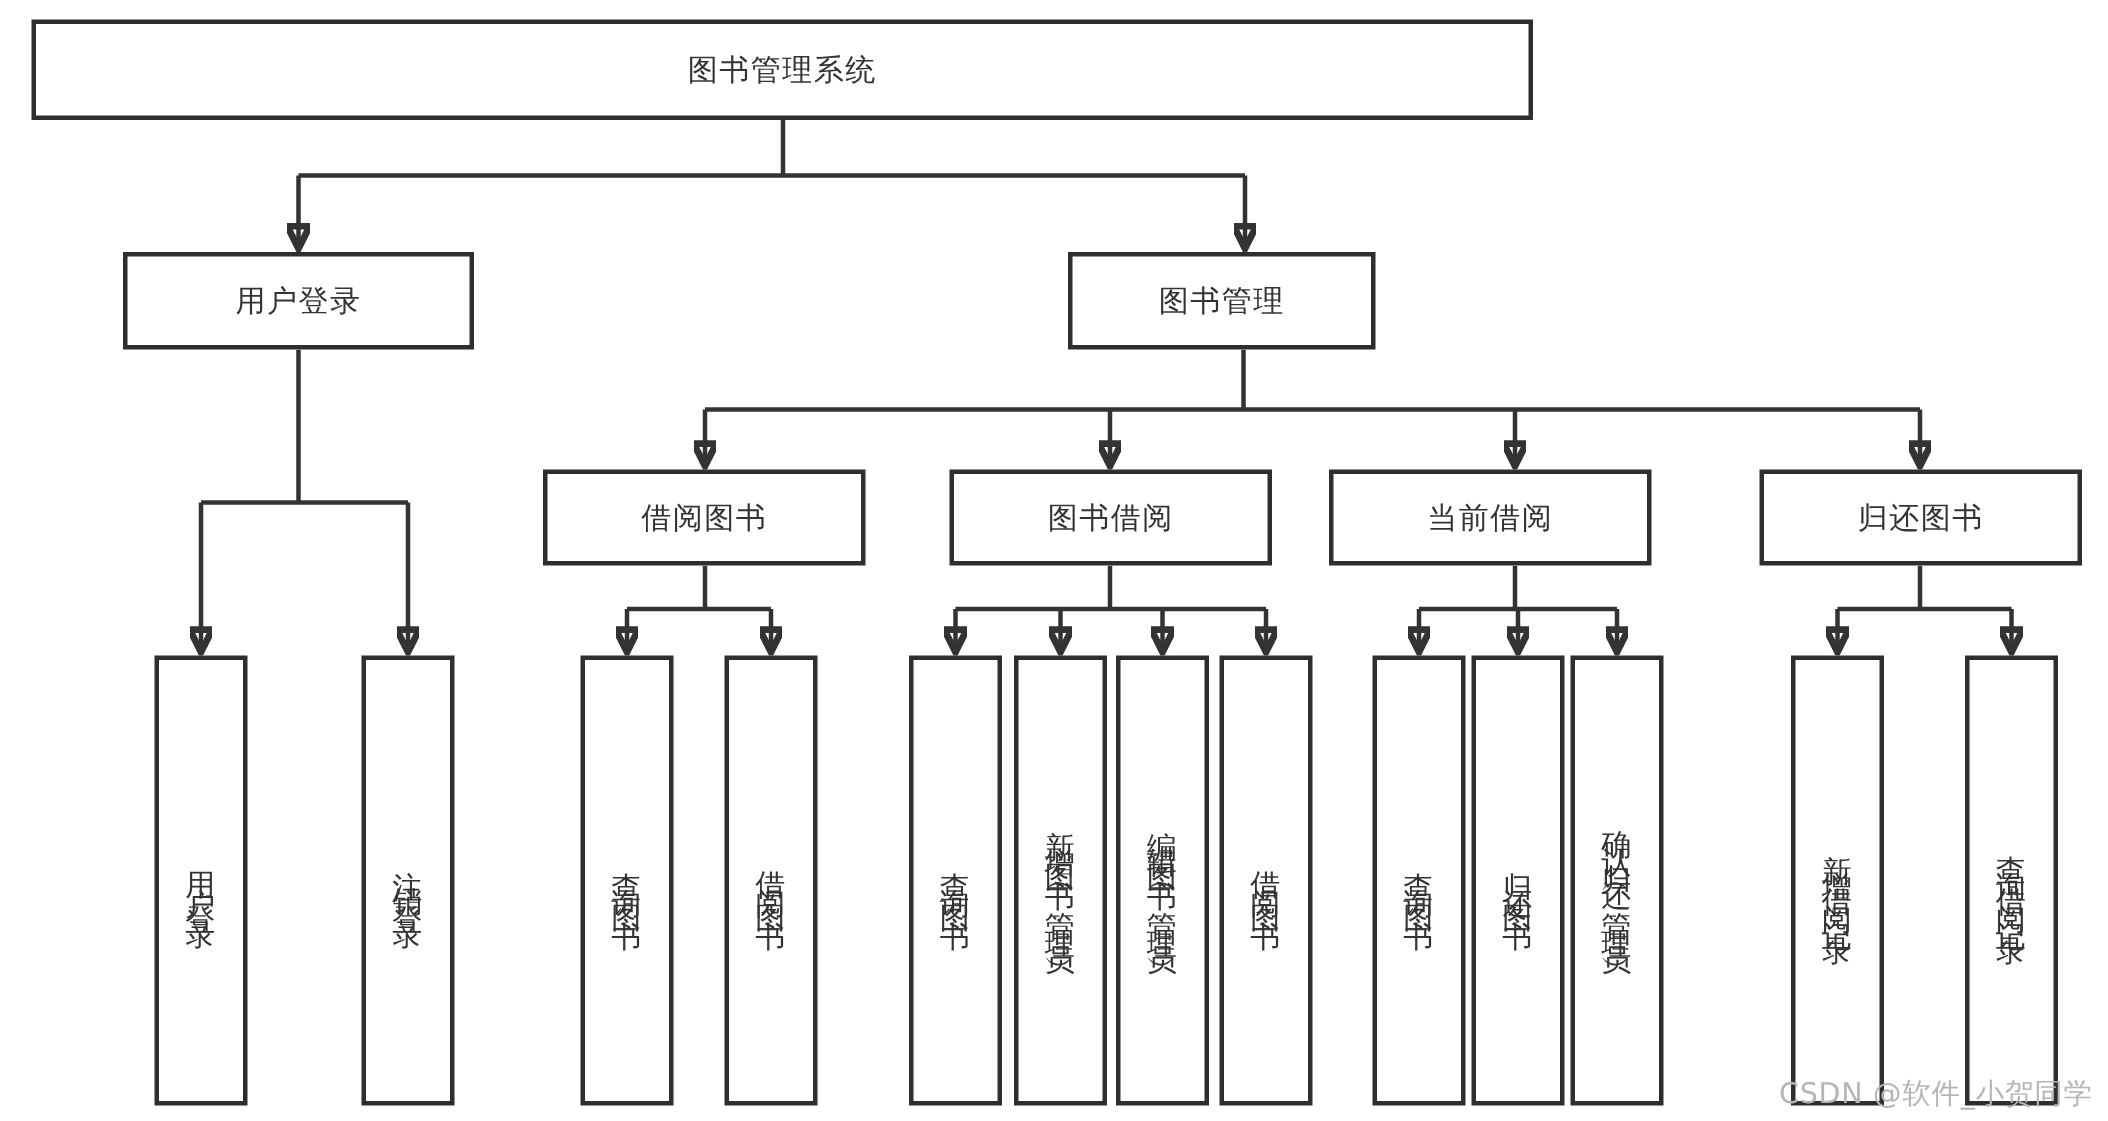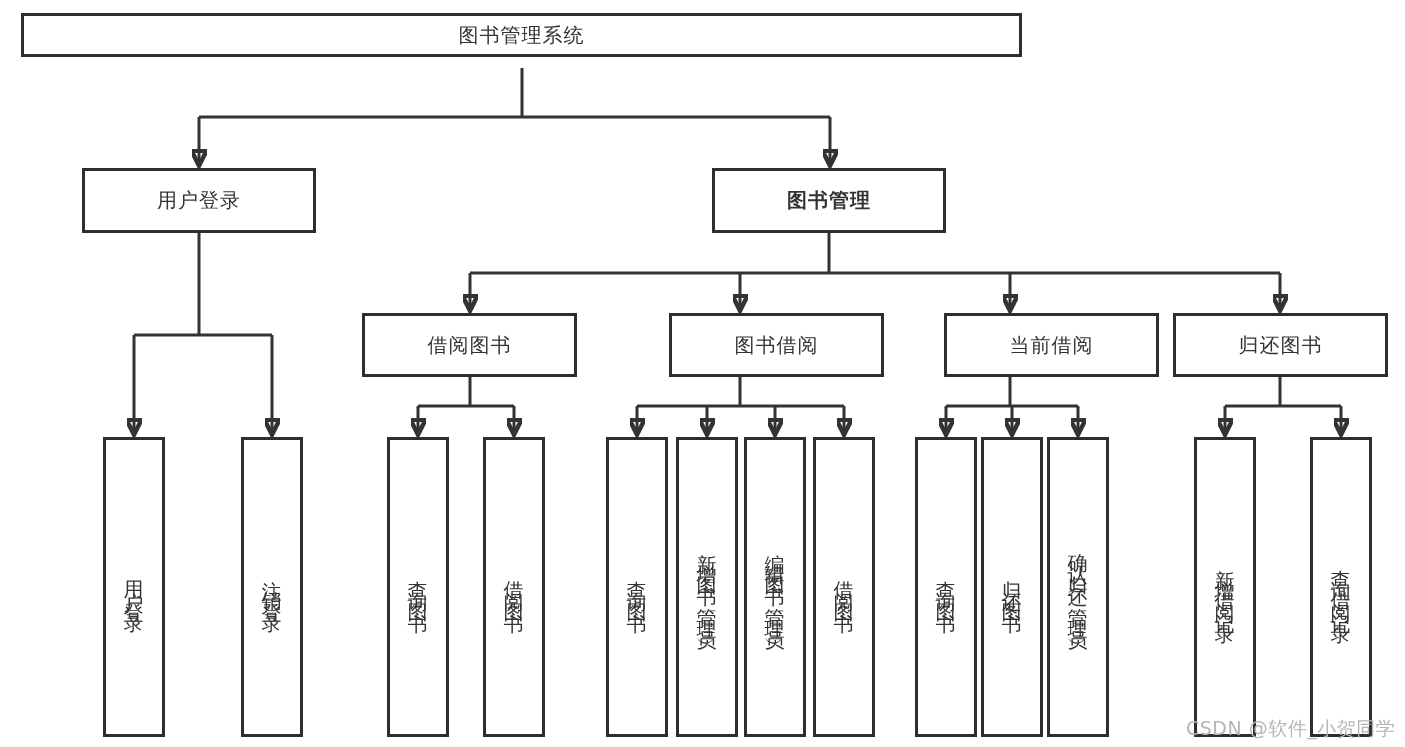--- a/index.html
+++ b/index.html
@@ -34,21 +34,21 @@
     border: 3px solid #2e2e2e;
     background: #ffffff;
     display: flex;
     align-items: center;
     justify-content: center;
     color: #333333;
     font-size: 20px;
     letter-spacing: 1px;
     z-index: 1;
   }
-  .node.root  { left: 21px;  top: 13px;  width: 1001px; height: 44px; }
+  .node.root  { left: 21px;  top: 13px;  width: 1001px; height: 67px; }
   .node.lvl1  { top: 168px; height: 65px; }
   .node.lvl2  { top: 313px; height: 64px; width: 215px; }
   .node.leaf  { top: 437px; height: 300px; width: 62px; }
   .leaf .vtext {
     writing-mode: vertical-rl;
     text-orientation: mixed;
     letter-spacing: 11px;
     line-height: 1.1;
     white-space: nowrap;
   }
@@ -116,31 +116,31 @@
     <path d="M1341 406 V434" marker-end="url(#arrow)"></path>
   </svg>
 
   <div class="node root">
     <span>图书管理系统</span>
   </div>
 
   <div class="node lvl1" style="left:82px; width:234px;">
     <span>用户登录</span>
   </div>
-  <div class="node lvl1" style="left:712px; width:234px;font-weight:bold;">
+  <div class="node lvl1" style="left:712px; width:205px;">
     <span>图书管理</span>
   </div>
 
   <div class="node lvl2" style="left:362px;">
     <span>借阅图书</span>
   </div>
-  <div class="node lvl2" style="left:633px;margin-left:36px;">
+  <div class="node lvl2" style="left:633px;">
     <span>图书借阅</span>
   </div>
-  <div class="node lvl2" style="left:944px;">
+  <div class="node lvl2" style="left:886px;">
     <span>当前借阅</span>
   </div>
   <div class="node lvl2" style="left:1173px;">
     <span>归还图书</span>
   </div>
 
   <div class="node leaf" style="left:103px;">
     <span class="vtext">用户登录</span>
   </div>
   <div class="node leaf" style="left:241px;">

